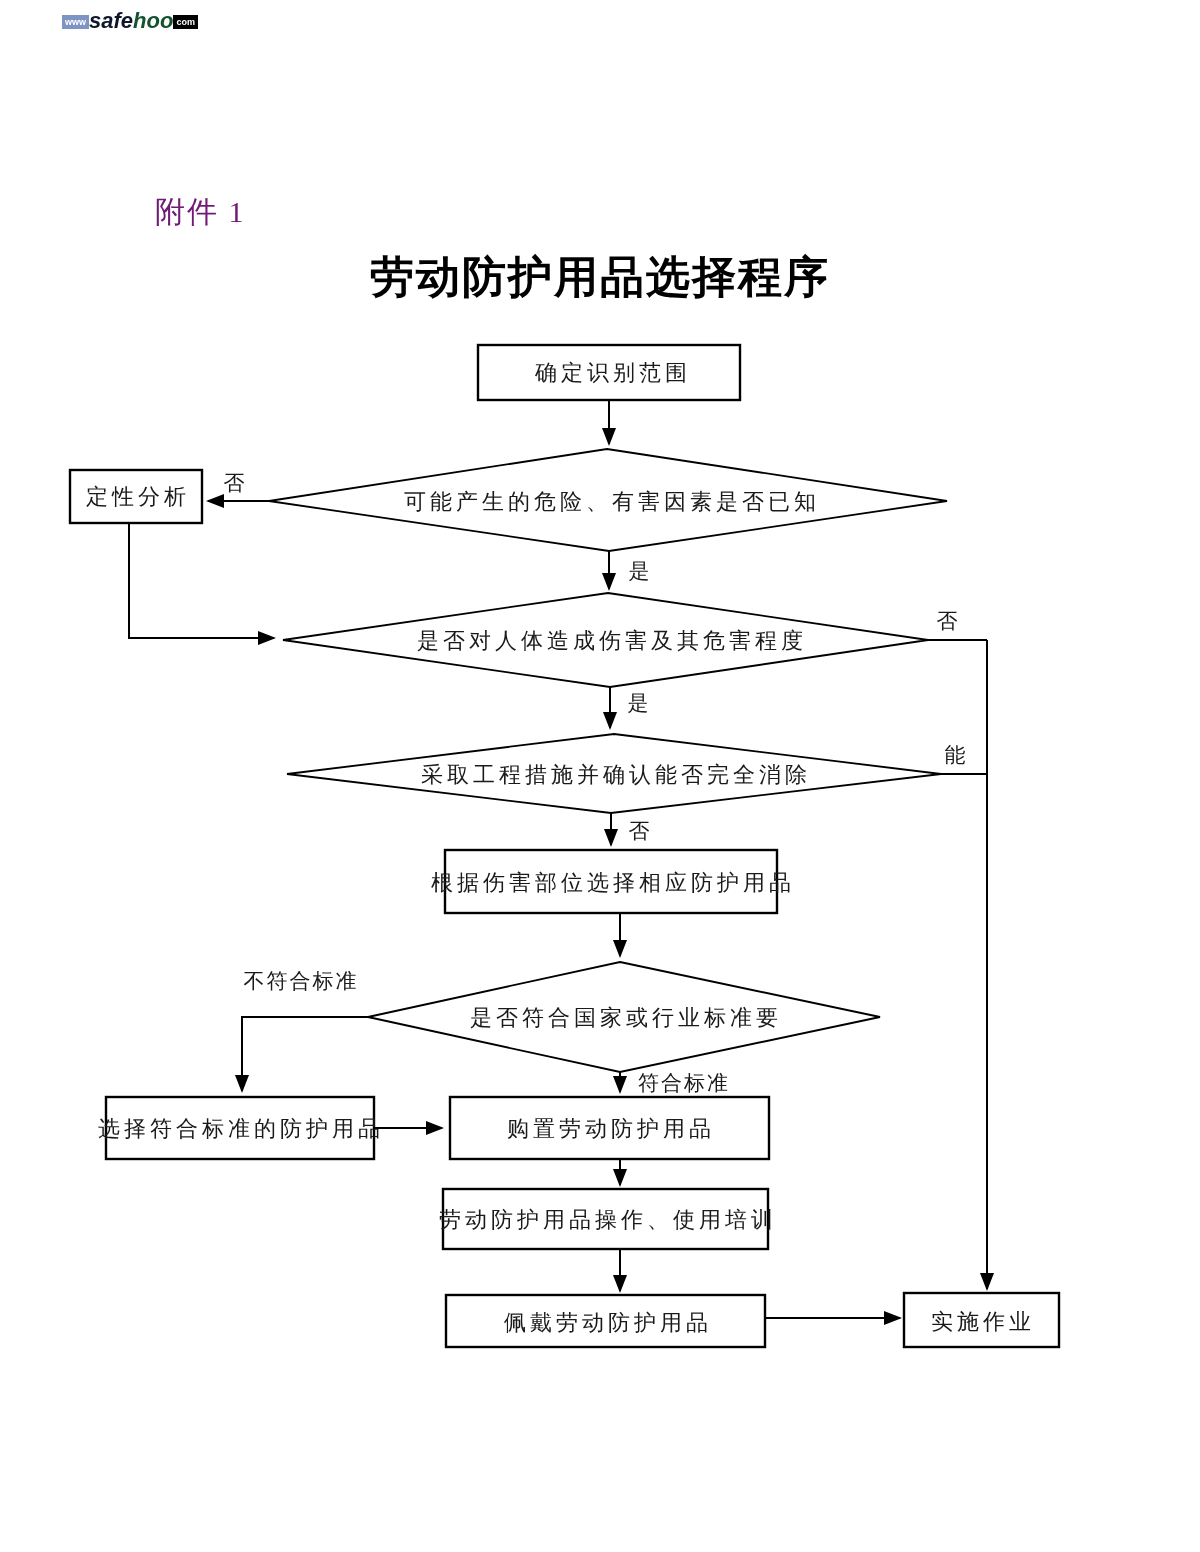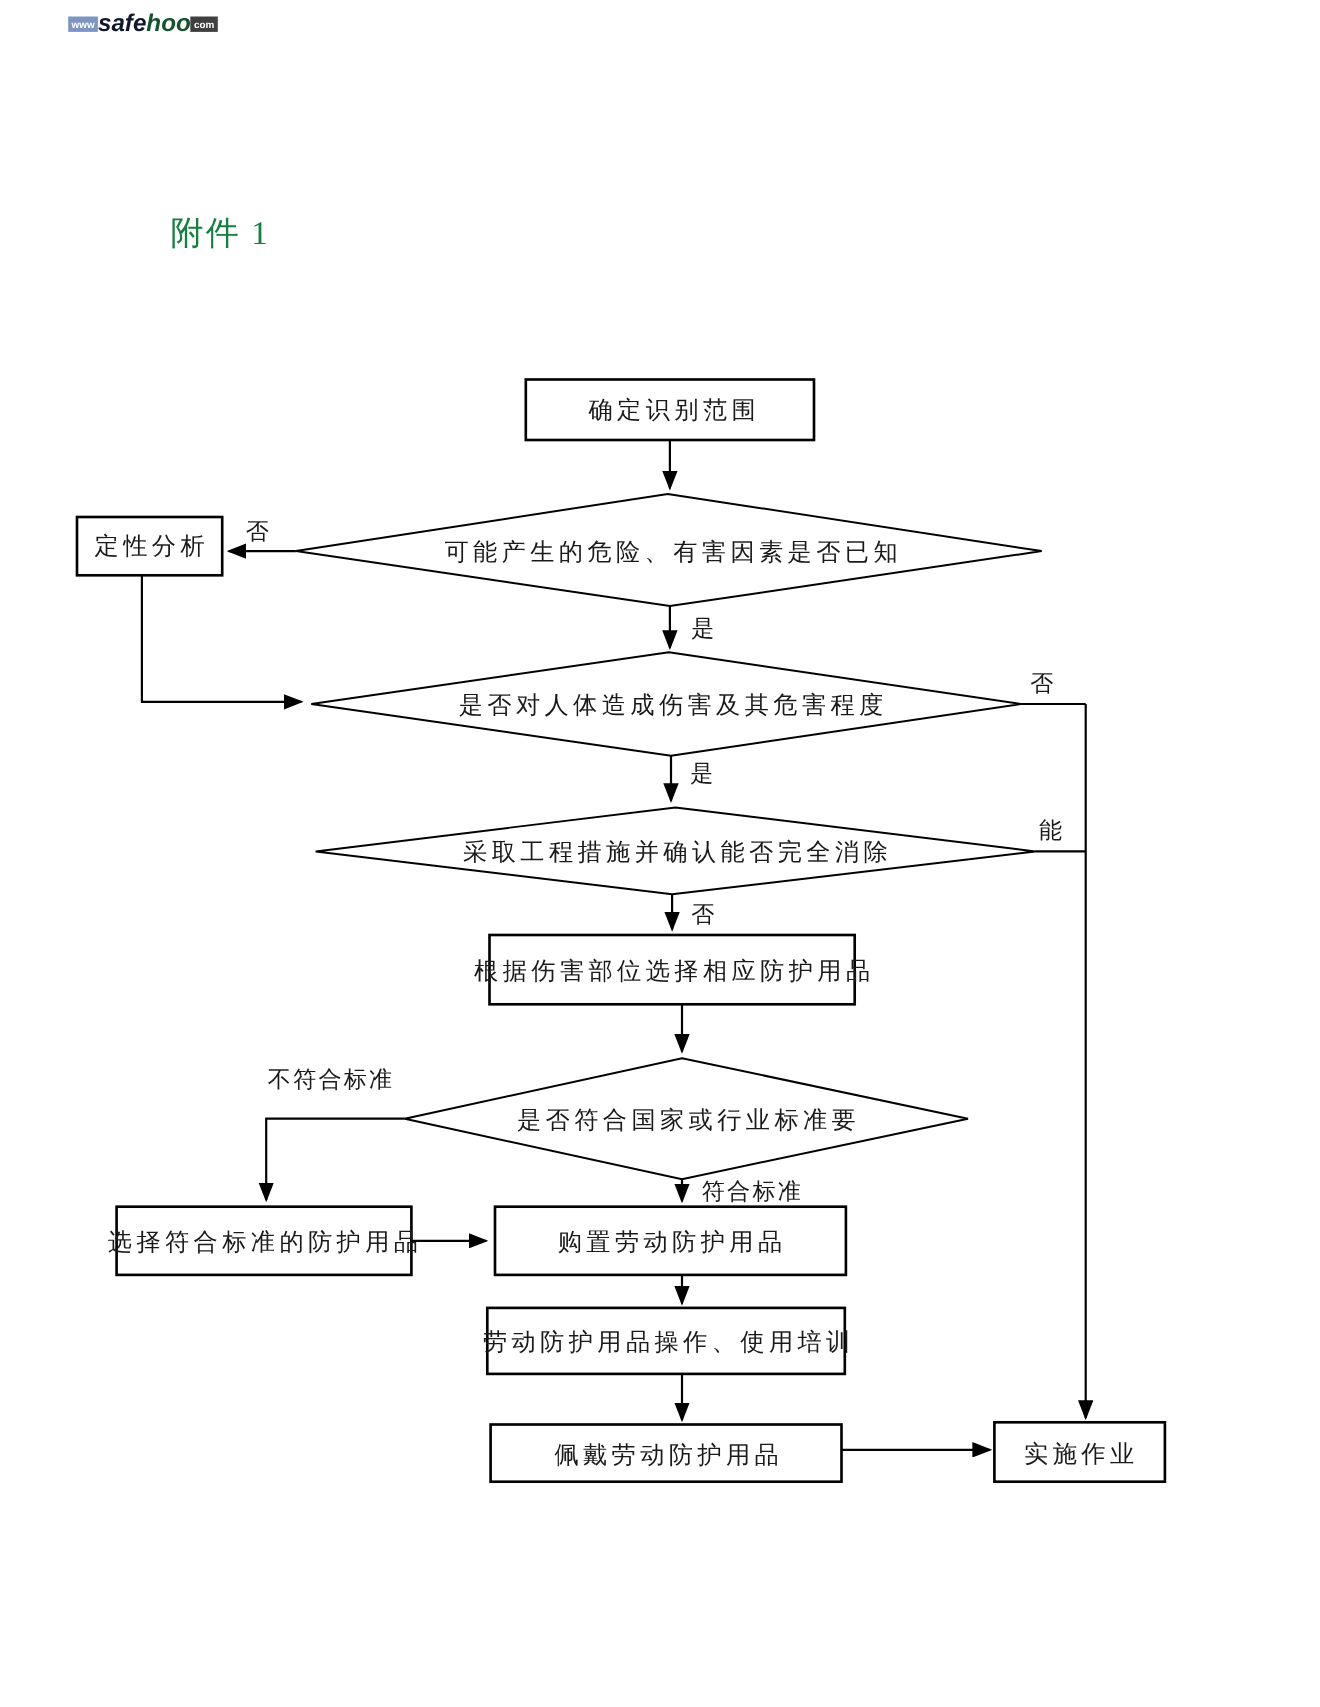--- a/index.html
+++ b/index.html
@@ -28,36 +28,36 @@
     padding-left: 48px;
   }
   #logo .tab {
     font-size: 9px;
     font-weight: bold;
     color: #ffffff;
     padding: 3px 3px 2px 3px;
     margin-bottom: 3px;
   }
   #logo .tab-www { background: #7e95c4; }
-  #logo .tab-com { background: #404040; }
+  #logo .tab-com { background: #000000; }
   #logo .big {
     font-size: 22px;
     font-weight: bold;
     font-style: italic;
     letter-spacing: 0px;
   }
   #logo .big-safe { color: #0f172a; }
   #logo .big-hoo  { color: #14532d; }
   
   #attachment {
     position: absolute;
     left: 155px;
     top: 192px;
     font-size: 30px;
-    color: #15803d;
+    color: #701a75;
     letter-spacing: 2px;
   }
   #doc-title {
     position: absolute;
     left: 0;
     top: 248px;
     width: 100%;
     text-align: center;
     font-size: 44px;
     font-weight: bold;
@@ -101,20 +101,21 @@
 
   <div id="logo">
     <span class="tab tab-www">www</span>
       <span class="big big-safe">safe</span>
       <span class="big big-hoo">hoo</span>
       <span class="tab tab-com">com</span>
   </div>
 
   <div id="attachment">附件 1</div>
 
+  <div id="doc-title">劳动防护用品选择程序</div>
 
   <svg id="flow" width="1200" height="1552" viewBox="0 0 1200 1552">
     <defs>
       <marker id="arr" markerUnits="userSpaceOnUse" markerWidth="18" markerHeight="14" viewBox="0 0 18 14" refX="16" refY="7" orient="auto">
         <path d="M0,0 L18,7 L0,14 Z" fill="#000000"></path>
       </marker>
     </defs>
 
     <line class="edge" x1="609" y1="400" x2="609" y2="444" marker-end="url(#arr)"></line>
 

